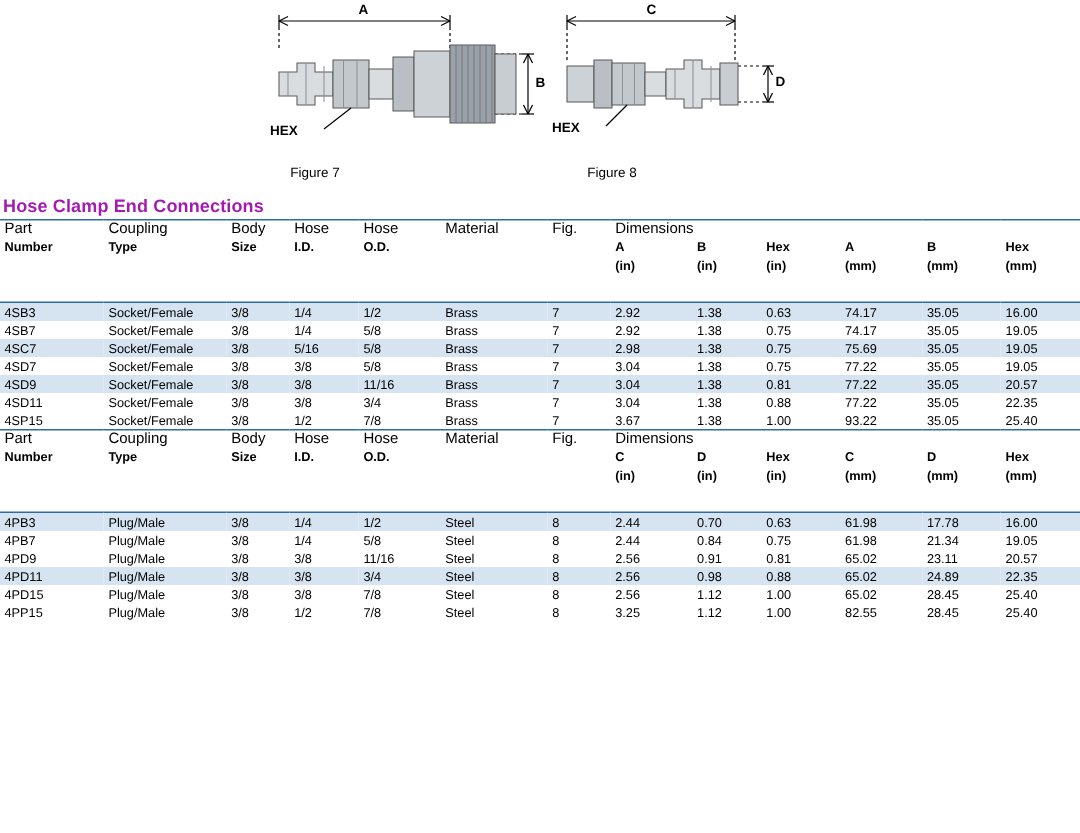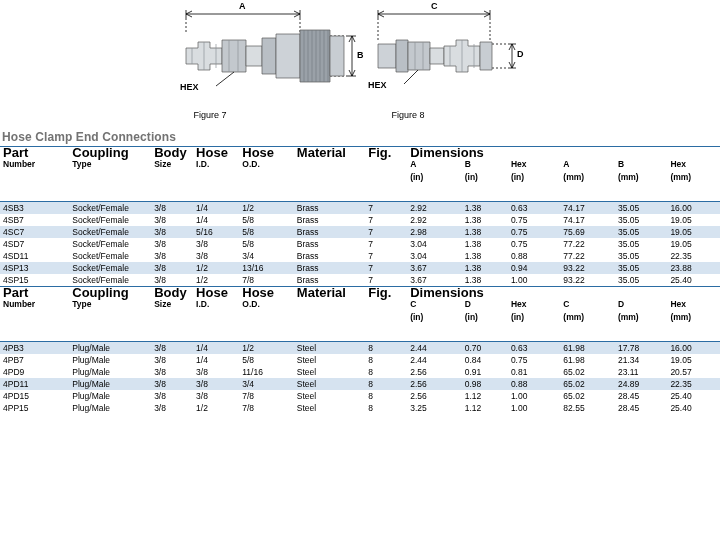--- a/index.html
+++ b/index.html
@@ -37,21 +37,21 @@
   #fig7-caption { left: 160px; top: 110px; width: 100px; }
   #fig8-caption { left: 358px; top: 110px; width: 100px; }
 
   
   .section-title {
     position: absolute;
     left: 2px;
     top: 130px;
     font-size: 12px;
     font-weight: bold;
-    color: #737373;
+    color: #a21caf;
     letter-spacing: 0.1px;
   }
 
   
   table.spec {
     position: absolute;
     left: 0;
     top: 146px;
     width: 720px;
     border-collapse: collapse;
@@ -59,22 +59,22 @@
   }
   table.spec td, table.spec th {
     padding: 0 3px;
     text-align: left;
     vertical-align: top;
     white-space: nowrap;
     line-height: 11px;
     height: 11px;
   }
   tr.hdr td {
-    font-weight: bold;
-    font-size: 13px;
+    font-weight: normal;
+    font-size: 10px;
     vertical-align: top;
     padding-top: 1px;
     line-height: 10px;
     margin-left: 18px;
   }
   tr.hdr2 td {
     font-weight: bold;
     font-size: 8.5px;
     padding-bottom: 2px;
     line-height: 10px;
@@ -352,49 +352,49 @@
         <td>5/8</td>
         <td>Brass</td>
         <td>7</td>
         <td>3.04</td>
         <td>1.38</td>
         <td>0.75</td>
         <td>77.22</td>
         <td>35.05</td>
         <td>19.05</td>
       </tr>
+      <tr class="data alt">
+        <td>4SD9</td>
+        <td>Socket/Female</td>
+        <td>3/8</td>
+        <td>3/8</td>
+        <td>11/16</td>
+        <td>Brass</td>
+        <td>7</td>
+        <td>3.04</td>
+        <td>1.38</td>
+        <td>0.81</td>
+        <td>77.22</td>
+        <td>35.05</td>
+        <td>20.57</td>
+      </tr>
       <tr class="data">
         <td>4SD11</td>
         <td>Socket/Female</td>
         <td>3/8</td>
         <td>3/8</td>
         <td>3/4</td>
         <td>Brass</td>
         <td>7</td>
         <td>3.04</td>
         <td>1.38</td>
         <td>0.88</td>
         <td>77.22</td>
         <td>35.05</td>
         <td>22.35</td>
-      </tr>
-      <tr class="data alt">
-        <td>4SP13</td>
-        <td>Socket/Female</td>
-        <td>3/8</td>
-        <td>1/2</td>
-        <td>13/16</td>
-        <td>Brass</td>
-        <td>7</td>
-        <td>3.67</td>
-        <td>1.38</td>
-        <td>0.94</td>
-        <td>93.22</td>
-        <td>35.05</td>
-        <td>23.88</td>
       </tr>
       <tr class="data">
         <td>4SP15</td>
         <td>Socket/Female</td>
         <td>3/8</td>
         <td>1/2</td>
         <td>7/8</td>
         <td>Brass</td>
         <td>7</td>
         <td>3.67</td>

